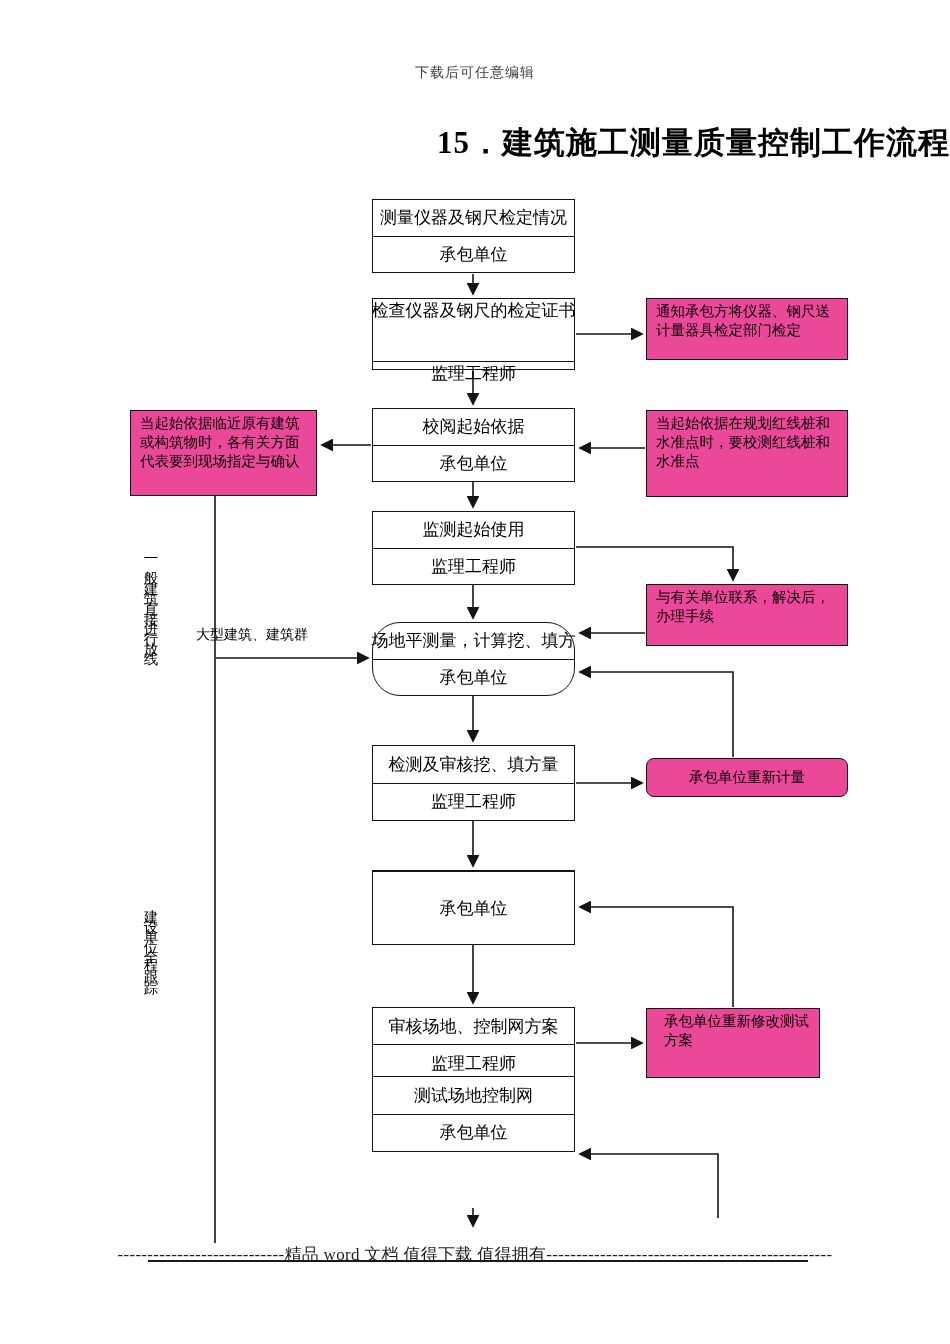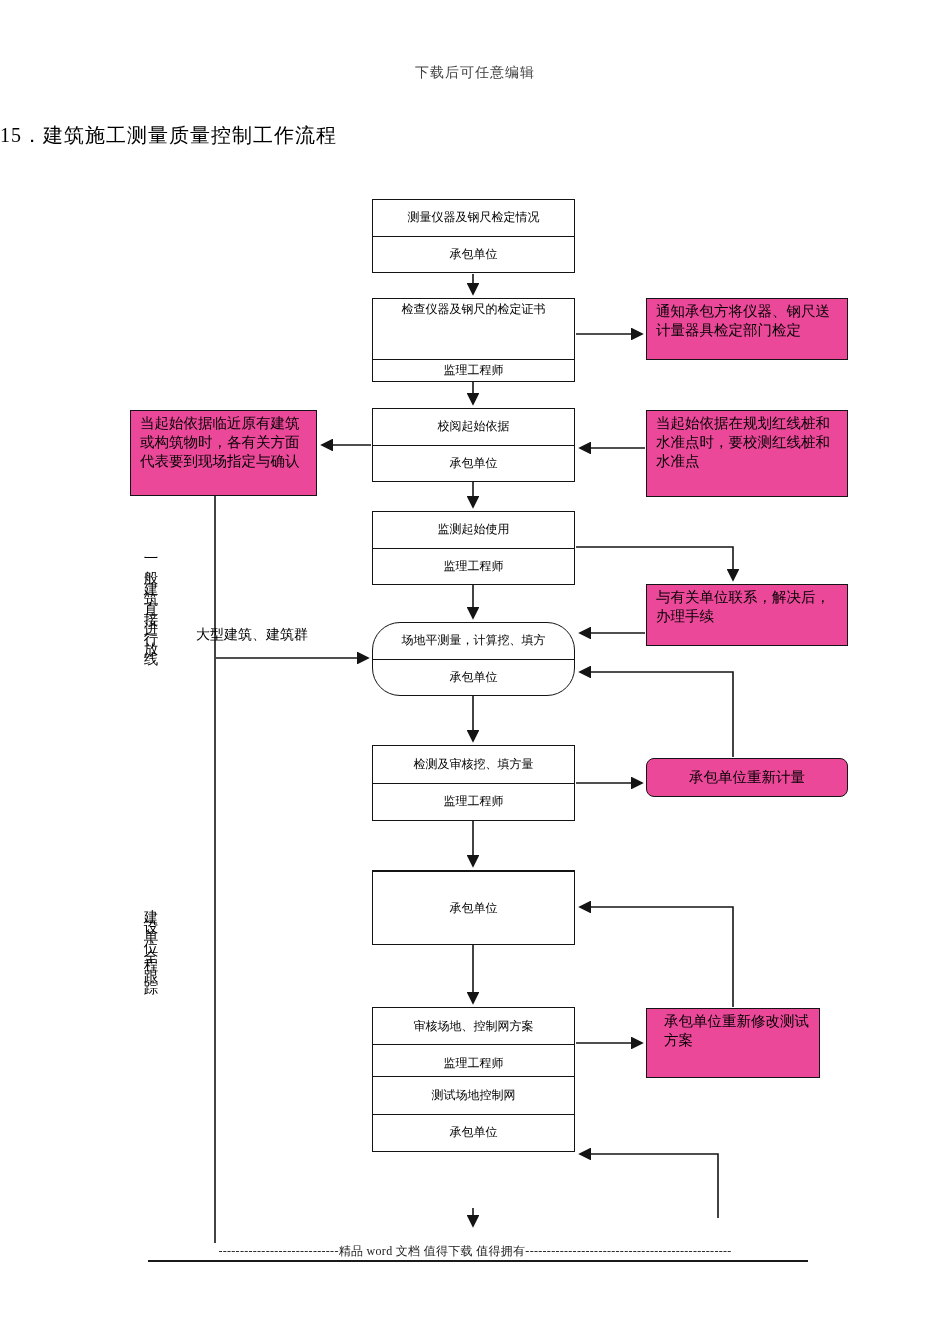--- a/index.html
+++ b/index.html
@@ -11,51 +11,51 @@
     font-family:"Liberation Serif","DejaVu Serif",serif;
     color:#000;
     overflow:hidden;
   }
   .hdr{
     position:absolute;left:0;top:64px;width:100%;
     text-align:center;font-size:14px;color:#3f3f3f;letter-spacing:1px;
   }
   .title{
     position:absolute;left:0;top:122px;width:100%;
-    text-align:left;font-size:20px;font-weight:normal;letter-spacing:1px;
+    text-align:right;font-size:31px;font-weight:bold;letter-spacing:1px;
   }
   .mbox{
     position:absolute;left:372px;width:203px;
     border:1.6px solid #141414;background:#fff;
     display:flex;flex-direction:column;box-sizing:border-box;
   }
   .mbox .sec{
     flex:1;display:flex;align-items:center;justify-content:center;
-    font-size:12px;white-space:nowrap;
+    font-size:17px;white-space:nowrap;
   }
   .mbox .sec.bot{border-top:1.6px solid #141414;}
   .sbox{
     position:absolute;border:1.6px solid #141414;background:#ec4899;
     box-sizing:border-box;font-size:14.5px;line-height:1.32;
     padding:3px 6px 3px 9px;
   }
   .sbox.center{display:flex;align-items:center;justify-content:center;padding:0;border-radius:8px;}
   .vcap{
     position:absolute;left:141px;
     writing-mode:vertical-rl;text-orientation:upright;
     font-size:14.5px;letter-spacing:10px;white-space:nowrap;
   }
   .branch-label{
     position:absolute;left:196px;top:626px;
     font-size:14px;white-space:nowrap;
   }
   .connectors{position:absolute;left:0;top:0;width:950px;height:1344px;pointer-events:none;}
   .footer-text{
     position:absolute;left:0;top:1243px;width:100%;
-    text-align:center;font-size:12px;color:#1c1c1c;letter-spacing:0.3px;
+    text-align:center;font-size:17px;color:#1c1c1c;letter-spacing:0.3px;
     white-space:nowrap;
   }
   .footer-rule{
     position:absolute;left:148px;top:1260px;width:660px;height:0;
     border-top:2.6px solid #1a1a1a;
   }
 </style>
 </head>
 <body>
 
@@ -92,21 +92,21 @@
       <line x1="473" y1="1082" x2="473" y2="1128" marker-end="url(#arr)"></line>
       <polyline points="718,1218 718,1154 580,1154" marker-end="url(#arr)"></polyline>
       <line x1="473" y1="1208" x2="473" y2="1226" marker-end="url(#arr)"></line>
     </g>
   </svg>
 
   <div class="mbox" style="top:199px;height:74px;">
     <div class="sec">测量仪器及钢尺检定情况</div>
     <div class="sec bot">承包单位</div>
   </div>
-  <div class="mbox" style="top:298px;height:84px;gap:39px;">
+  <div class="mbox" style="top:298px;height:72px;gap:39px;">
     <div class="sec">检查仪器及钢尺的检定证书</div>
     <div class="sec bot">监理工程师</div>
   </div>
   <div class="mbox" style="top:408px;height:74px;">
     <div class="sec">校阅起始依据</div>
     <div class="sec bot">承包单位</div>
   </div>
   <div class="mbox" style="top:511px;height:74px;">
     <div class="sec">监测起始使用</div>
     <div class="sec bot">监理工程师</div>

